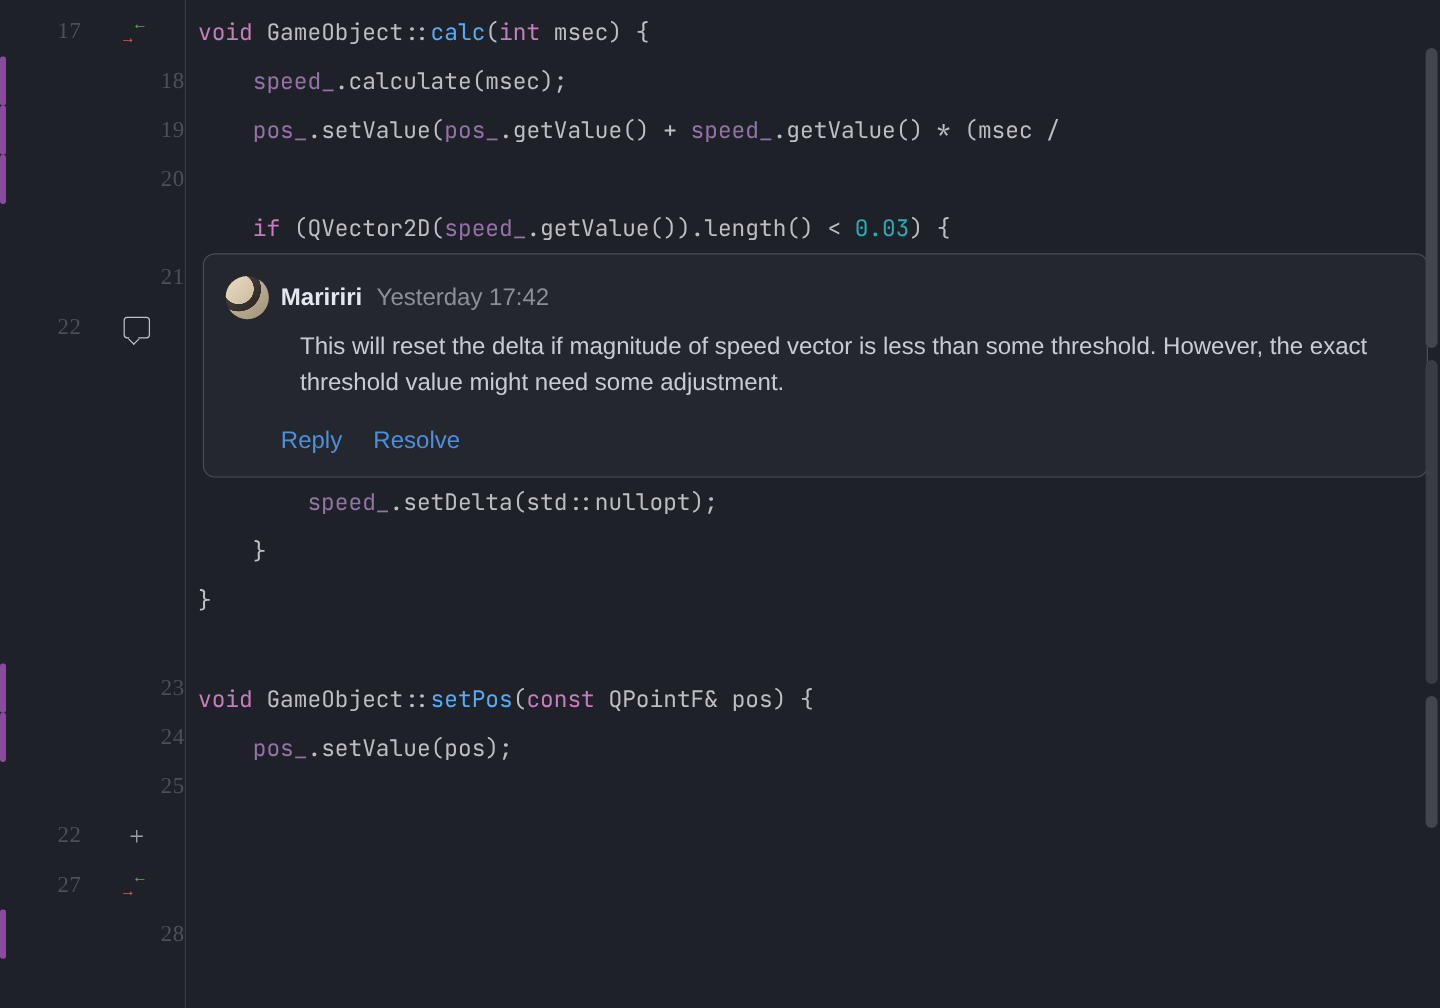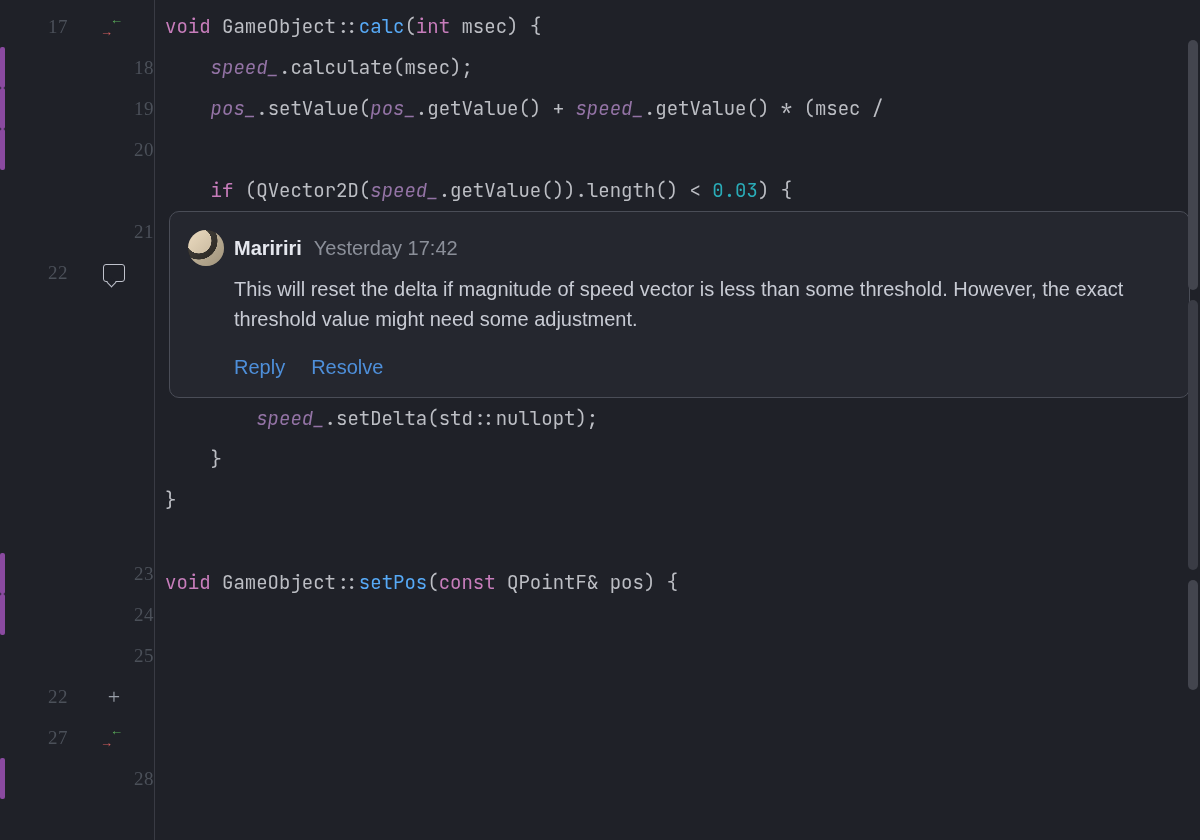--- a/index.html
+++ b/index.html
@@ -68,21 +68,21 @@
   .accent{
     position:absolute;left:0;top:0;bottom:0;width:5px;border-radius:2px;
   }
   .accent.purple{background:var(--accent-purple);}
 
   .code-area .row{padding-left:10px;box-sizing:border-box;}
   pre{margin:0;font-family:inherit;font-size:inherit;display:inline;}
   .kw{color:var(--keyword);}
   .cls{color:var(--class);}
   .fn{color:var(--func);}
-  .mem{color:var(--member);font-style:italic;}
+  .mem{color:var(--member);}
   .id{color:var(--ident);}
   .num{color:var(--number);}
   .op{color:var(--op);}
   .par{color:var(--paren);}
 
   
   .diff-icon{position:relative;width:28px;height:24px;}
   .diff-icon .ar{position:absolute;font-size:13px;font-weight:bold;line-height:1;}
   .diff-icon .to{color:var(--arrow-green);top:-2px;left:10px;}
   .diff-icon .from{color:var(--arrow-red);top:10px;left:0px;}
@@ -124,21 +124,21 @@
     overflow:hidden;
   }
   .avatar::after{
     content:"";position:absolute;inset:0;border-radius:50%;
     background:linear-gradient(135deg, rgba(255,255,255,.15), rgba(0,0,0,.2));
   }
   .author{color:#e5e7ee;font-weight:600;font-size:20px;}
   .time{color:#8b8f99;font-size:20px;font-weight:400;margin-left:2px;}
   .comment-body{
     color:#c8cbd4;font-size:20px;line-height:1.5;
-    margin-left:46px;margin-bottom:22px;
+    margin-left:62px;margin-bottom:22px;
   }
   .comment-actions{margin-left:46px;display:flex;gap:26px;}
   .comment-actions a{color:var(--link);text-decoration:none;font-size:20px;cursor:pointer;}
 
   
   .scrollbar-track{
     position:absolute;right:2px;top:0;bottom:0;width:12px;
   }
   .sb-thumb{
     position:absolute;right:0;width:10px;border-radius:5px;background:var(--scrollbar);
@@ -265,20 +265,23 @@
     <div class="row">
         <pre><span class="par">}</span></pre>
       </div>
 
     <div class="row"></div>
 
     <div class="row">
         <pre><span class="kw">void</span> <span class="cls">GameObject</span><span class="op">::</span><span class="fn">setPos</span><span class="par">(</span><span class="kw">const</span><span class="id"> QPointF</span><span class="op">&amp; </span><span class="id">pos</span><span class="par">)</span><span class="par"> {</span></pre>
       </div>
 
+    <div class="row">
+        <pre><span>    </span><span class="mem">pos_</span><span class="op">.</span><span class="id">setValue</span><span class="par">(pos);</span></pre>
+      </div>
 
     <div class="scrollbar-track">
       <div class="sb-thumb" style="top:40px;height:250px;"></div>
       <div class="sb-thumb" style="top:300px;height:270px;background:#3a3c45;"></div>
       <div class="sb-thumb" style="top:580px;height:110px;"></div>
     </div>
   </div>
 </div>
 
 </body></html>

